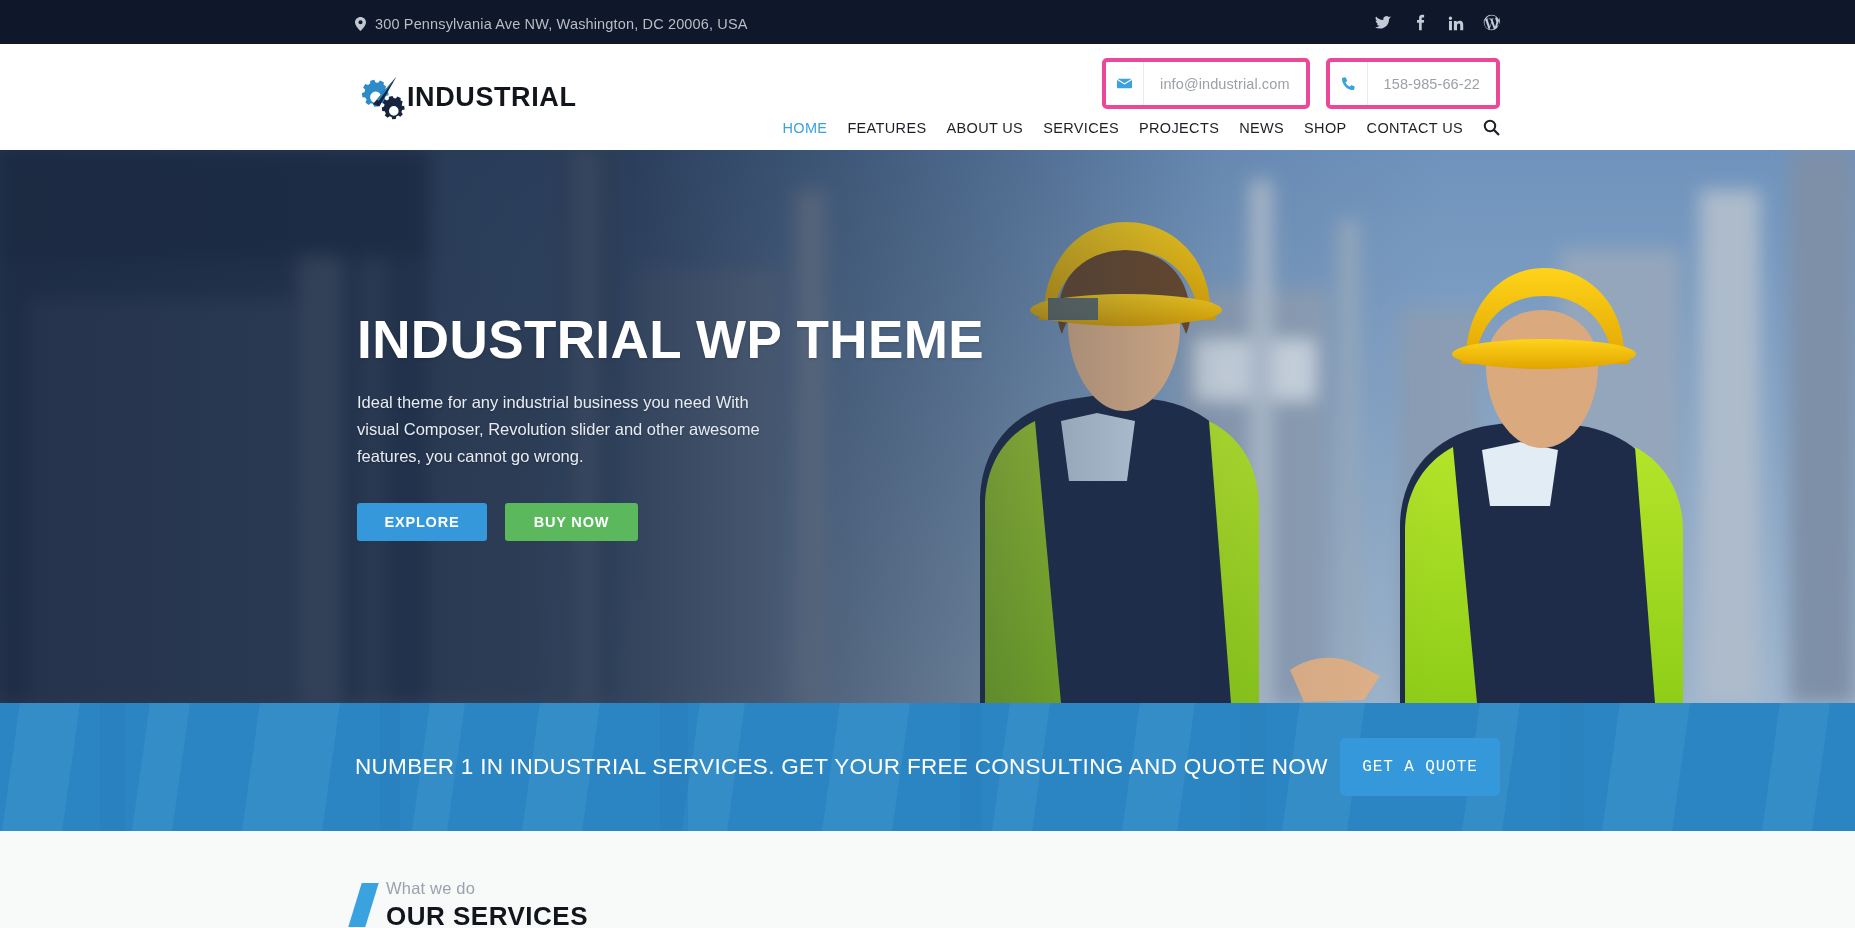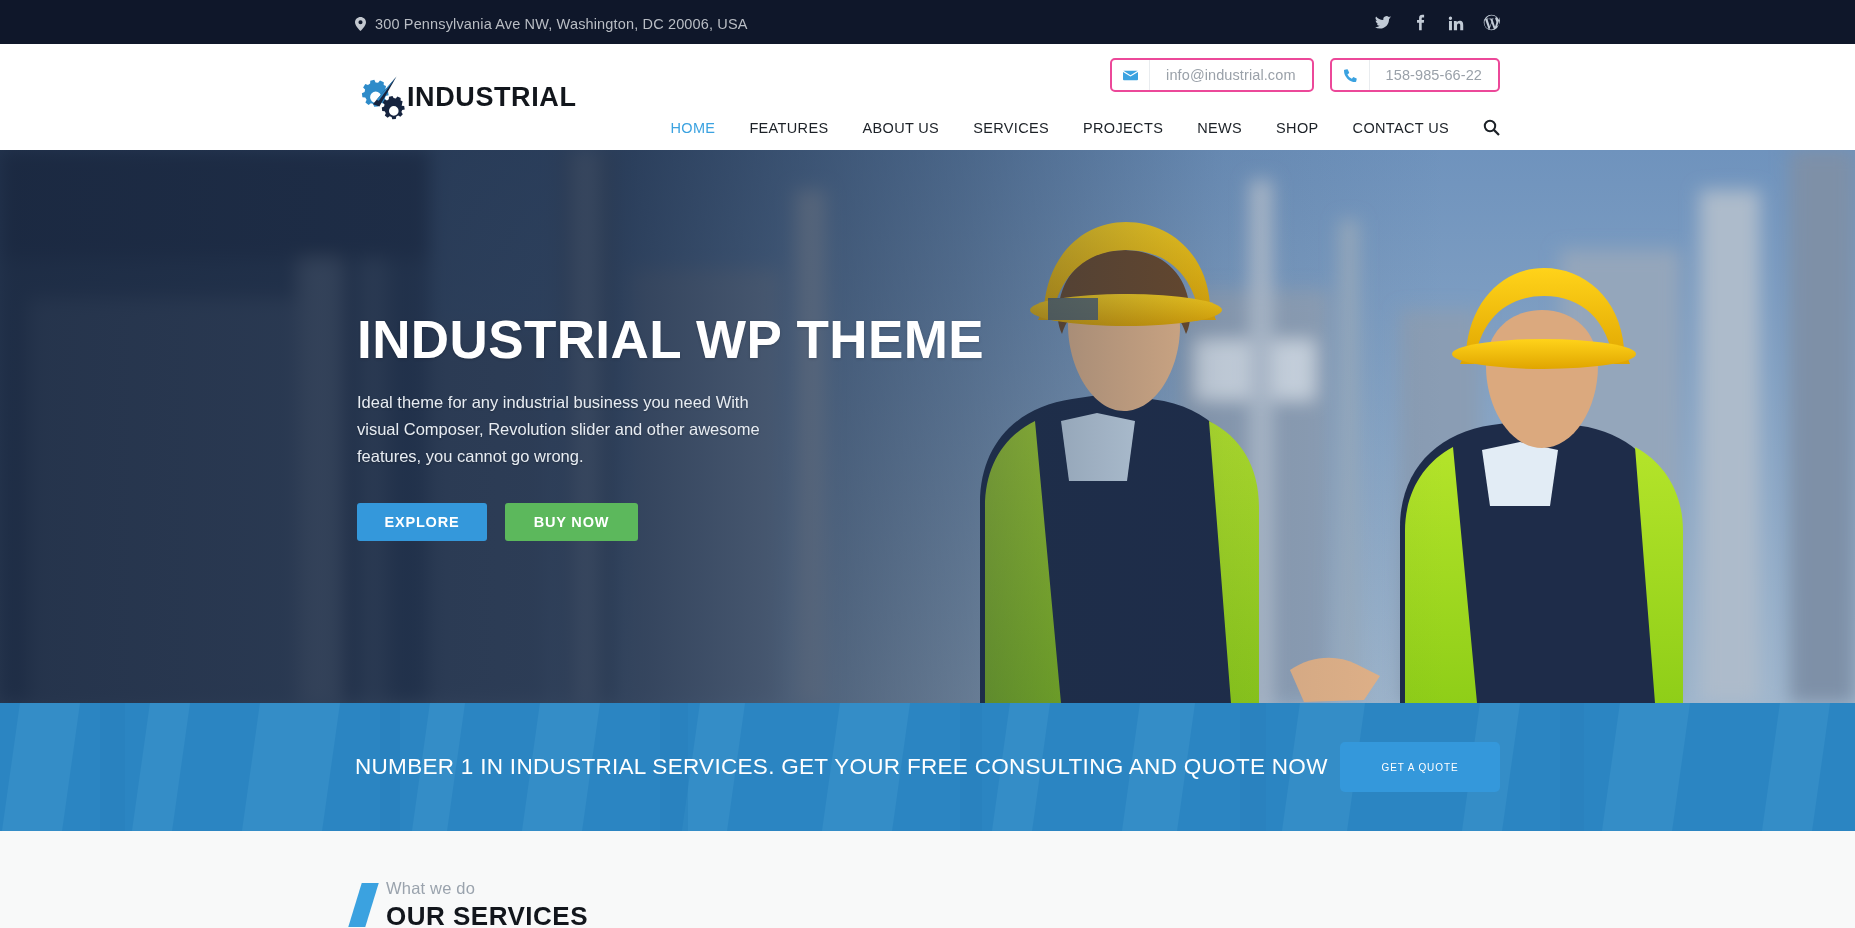--- a/index.html
+++ b/index.html
@@ -44,37 +44,37 @@
     font-size: 27px; font-weight: bold; color: #12161c;
     letter-spacing: .6px;
   }
 
   .contact-row {
     position: absolute; right: 355px; top: 14px;
     display: flex; gap: 16px;
   }
   .contact-box {
     display: flex; align-items: center;
-    border: 2px solid #ec4899; border-radius: 5px;
-    height: 34px; background: #fff; cursor: pointer;
+    border: 4px solid #ec4899; border-radius: 5px;
+    height: 51px; background: #fff; cursor: pointer;
   }
   .contact-icon-cell {
     width: 38px; height: 100%;
     display: flex; align-items: center; justify-content: center;
     border-right: 1px solid #e9ecef;
   }
   .contact-icon { width: 15px; height: 13px; display: block; fill: #3ba2e0; }
   .contact-value {
     padding: 0 16px; font-size: 14.5px; color: #9aa1a9;
     white-space: nowrap; letter-spacing: .1px;
   }
 
   .nav {
     position: absolute; right: 355px; bottom: 14px;
-    display: flex; align-items: center; gap: 34px;
+    display: flex; align-items: center; gap: 20px;
   }
   .nav a {
     font-size: 14.5px; color: #1c2127; text-decoration: none;
     letter-spacing: .35px; cursor: pointer; white-space: nowrap;
   }
   .nav a.active { color: #3ba2e0; }
   .nav-search { width: 17px; height: 17px; display: block; cursor: pointer; }
 
   
   .hero {
@@ -126,23 +126,23 @@
     position: absolute; inset: 0;
     padding: 0 355px; display: flex; align-items: center;
     justify-content: space-between;
   }
   .cta-text {
     font-size: 22.5px; color: #ffffff; letter-spacing: .3px;
     white-space: nowrap;
   }
   .btn-quote {
     background: #3498db; border: none; border-radius: 5px;
-    color: #fff; font-size: 10px; letter-spacing: .9px;
-    width: 160px; height: 50px; cursor: pointer;
-    font-family: Liberation Sans, sans-serif;
+    color: #fff; font-size: 16px; letter-spacing: .9px;
+    width: 160px; height: 58px; cursor: pointer;
+    font-family: Liberation Mono, monospace;
   }
 
   
   .services {
     background: #f8f9f9; height: 100%;
     padding: 48px 355px 0 355px;
   }
   .svc-head { display: flex; align-items: flex-start; gap: 14px; }
   .slash {
     width: 17px; height: 44px; flex: none; margin-top: 4px;

